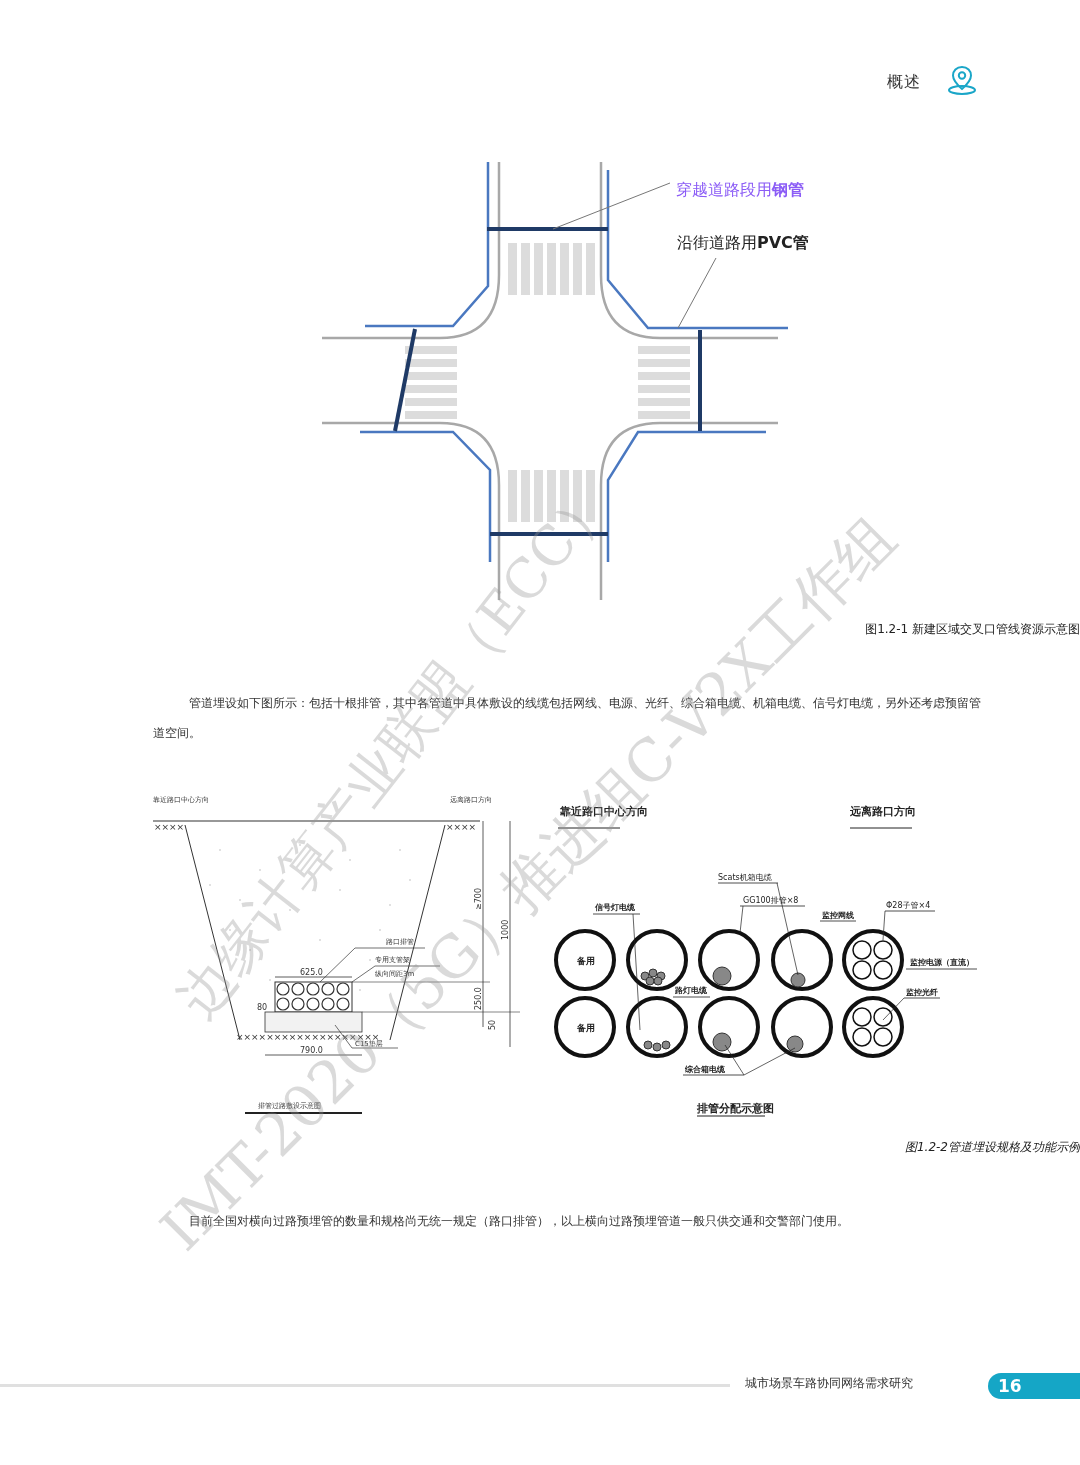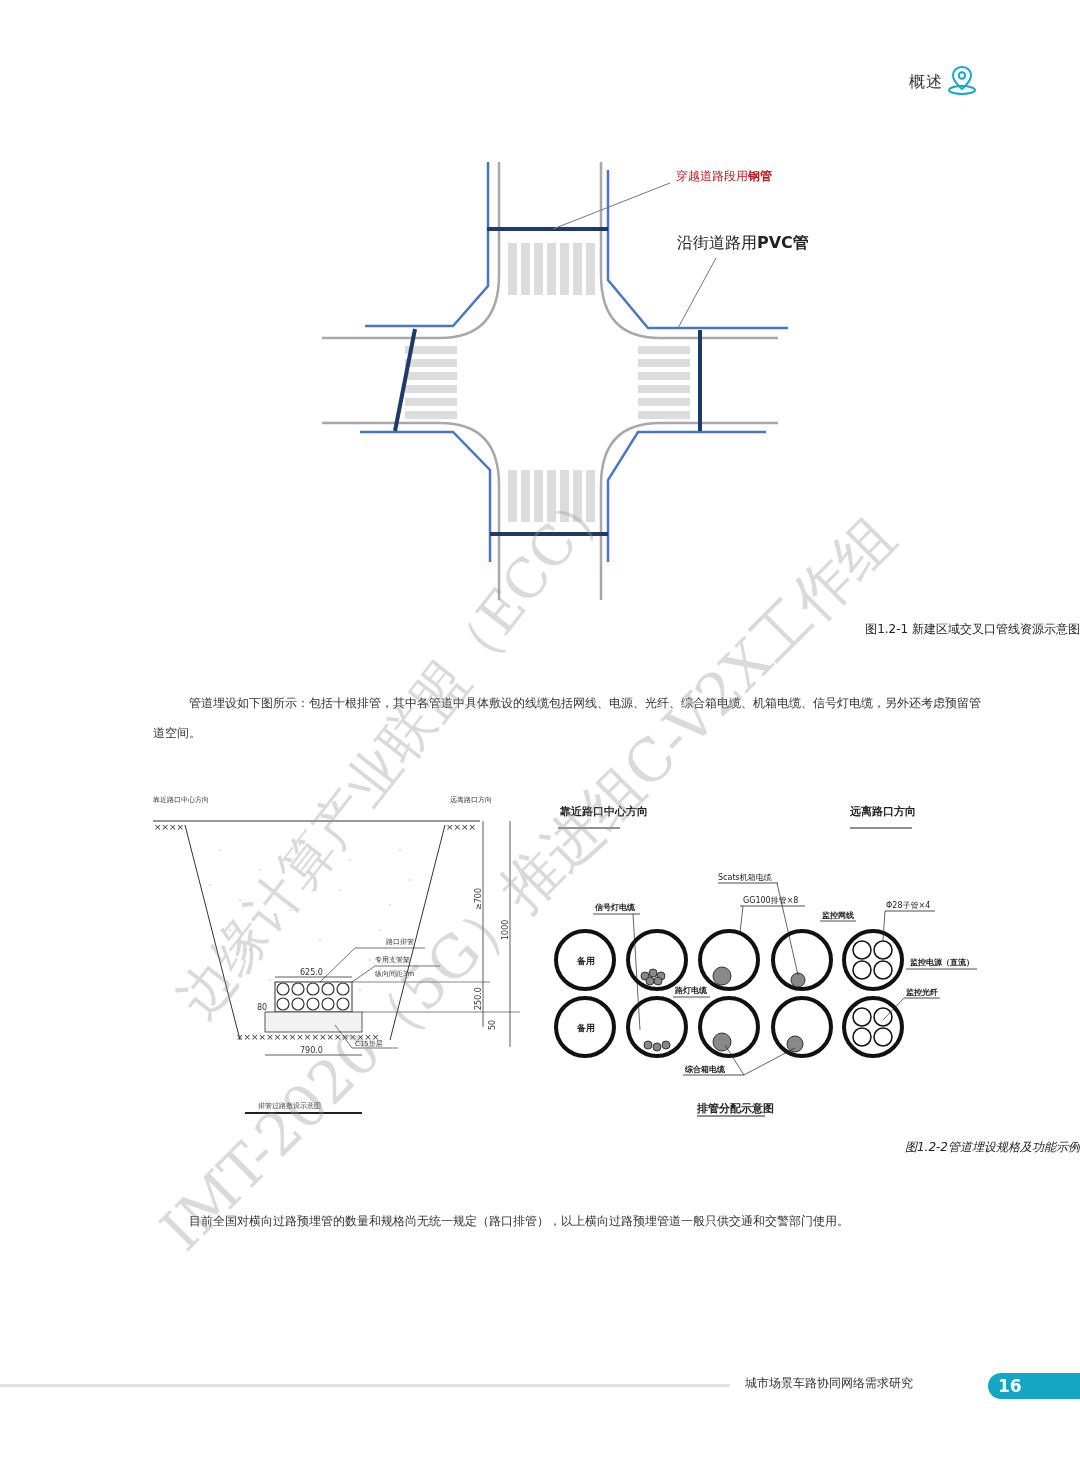--- a/index.html
+++ b/index.html
@@ -1,19 +1,19 @@
 <!DOCTYPE html>
 <html><head>
 <meta charset="utf-8">
 <style>
   html, body { margin:0; padding:0; background:#ffffff; }
   body { width:1080px; height:1465px; position:relative; overflow:hidden;
          font-family:"DejaVu Sans", "Liberation Sans", sans-serif; color:#333; }
   .abs { position:absolute; }
-  .section-header { right:103px; top:64px; display:flex; align-items:center; gap:4px; }
+  .section-header { right:103px; top:64px; display:flex; align-items:center; gap:26px; }
   .section-header .label { font-size:16px; color:#333; letter-spacing:1px; }
   .caption { font-size:12px; color:#222; text-align:right; width:100%; }
   .para { left:153px; width:830px; font-size:12px; line-height:30px; color:#333; text-indent:36px; }
   .footer-line { left:0; top:1384px; width:730px; height:3px; background:#e0e0e0; }
   .footer-title { left:745px; top:1375px; font-size:12px; color:#333; }
   .page-badge { left:988px; top:1373px; width:100px; height:26px; background:#15a6c6;
                 border-radius:13px 0 0 13px; color:#fff; font-weight:bold; font-size:17px;
                 line-height:26px; padding-left:10px; box-sizing:border-box; }
   .watermark { font-family:"DejaVu Serif","Liberation Serif",serif; color:rgba(150,150,150,0.35);
                font-size:54px; white-space:nowrap; transform-origin:left bottom; pointer-events:none; }
@@ -89,21 +89,21 @@
       <line x1="187" y1="79" x2="308" y2="79"></line>
       <line x1="190" y1="384" x2="308" y2="384"></line>
       <line x1="115" y1="179" x2="95" y2="281"></line>
       <line x1="400" y1="180" x2="400" y2="281"></line>
     </g>
 
     <line x1="370" y1="33" x2="253" y2="79" stroke="#777" stroke-width="1"></line>
     <line x1="416" y1="108" x2="378" y2="178" stroke="#777" stroke-width="1"></line>
   </svg>
 </div>
-<div class="abs" style="left:676px; top:168px; font-size:12px; color:#b91c1c;">
+<div class="abs" style="left:676px; top:180px; font-size:16px; color:#8b5cf6;">
   <span>穿越道路段用</span><b>钢管</b>
 </div>
 <div class="abs" style="left:653px; top:233px; font-size:16px; color:#222;margin-left:24px;">
   <span>沿街道路用</span><b>PVC管</b>
 </div>
 
 <div class="abs caption" style="left:0; top:621px;">图1.2-1 新建区域交叉口管线资源示意图</div>
 
 <div class="abs para" style="top:688px;">管道埋设如下图所示：包括十根排管，其中各管道中具体敷设的线缆包括网线、电源、光纤、综合箱电缆、机箱电缆、信号灯电缆，另外还考虑预留管道空间。</div>
 

